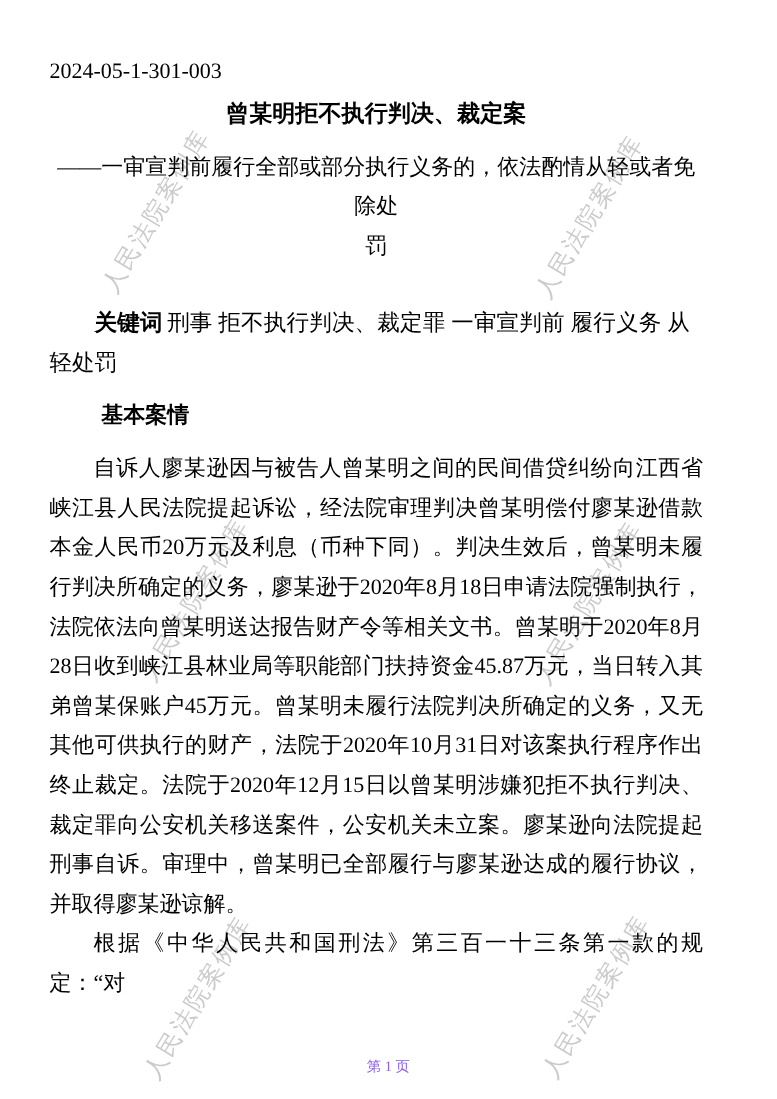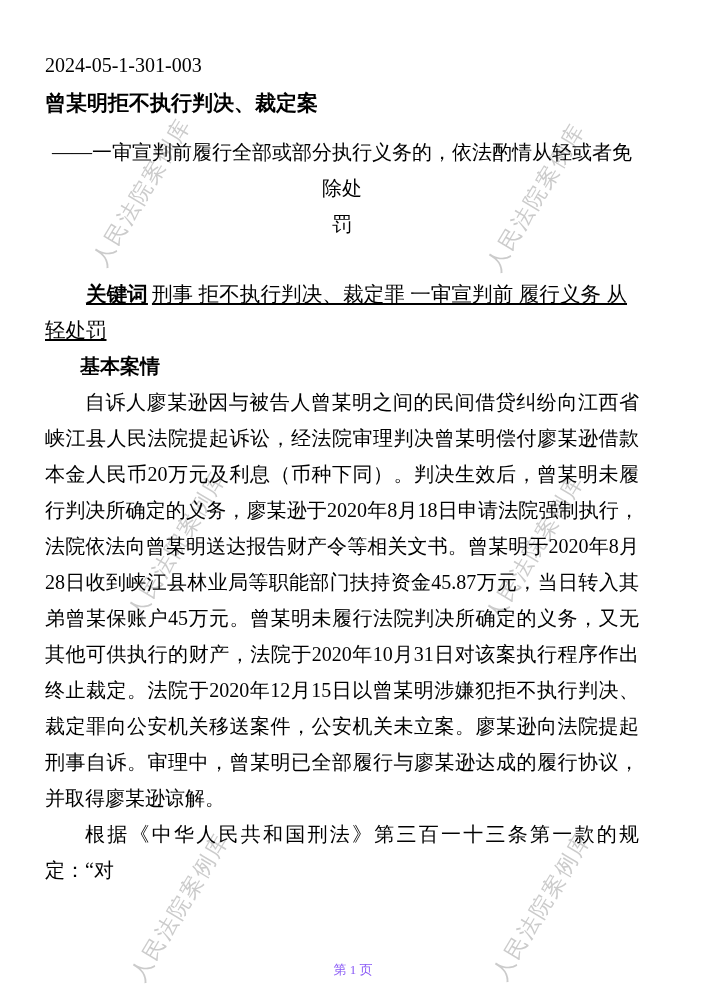--- a/index.html
+++ b/index.html
@@ -42,44 +42,43 @@
     box-sizing: border-box;
   }
   .doc-number {
     font-size: 20px;
     line-height: 30px;
   }
   .title {
     margin: 6px 0 0 0;
     font-size: 21px;
     font-weight: bold;
-    text-align: left;
+    text-align: center;
     line-height: 34px;
   }
   .subtitle {
     margin-top: 14px;
     font-size: 20px;
     line-height: 36px;
     text-align: center;
   }
   .keywords {
     margin: 34px 12px 0 0;
     font-size: 20.5px;
     line-height: 36px;
     text-indent: 2em;
     text-align: justify;
-    text-decoration: underline;
   }
   .kw-label {
     font-weight: bold;
     font-family: "Liberation Sans", "DejaVu Sans", sans-serif;
     margin-right: 4px;
   }
   .sec-heading {
-    margin: 0;
+    margin: 12px;
     font-size: 20px;
     font-weight: bold;
     font-family: "Liberation Sans", "DejaVu Sans", sans-serif;
     line-height: 36px;
     text-indent: 1.75em;
   }
   .body-par {
     margin: 0;
     font-size: 20px;
     line-height: 36px;

